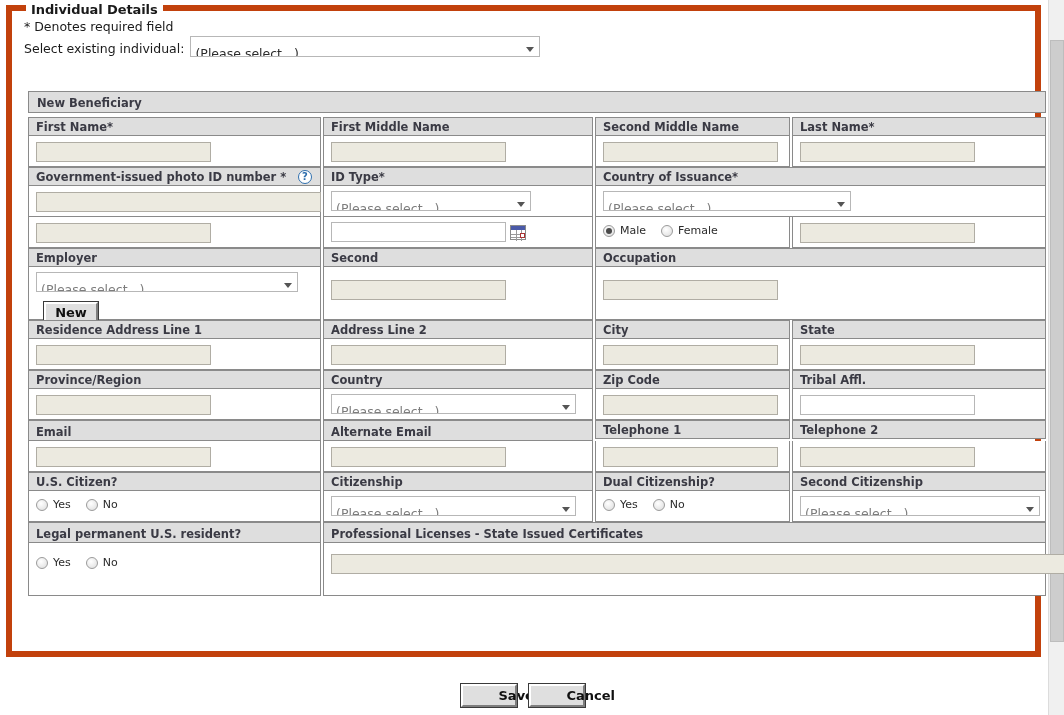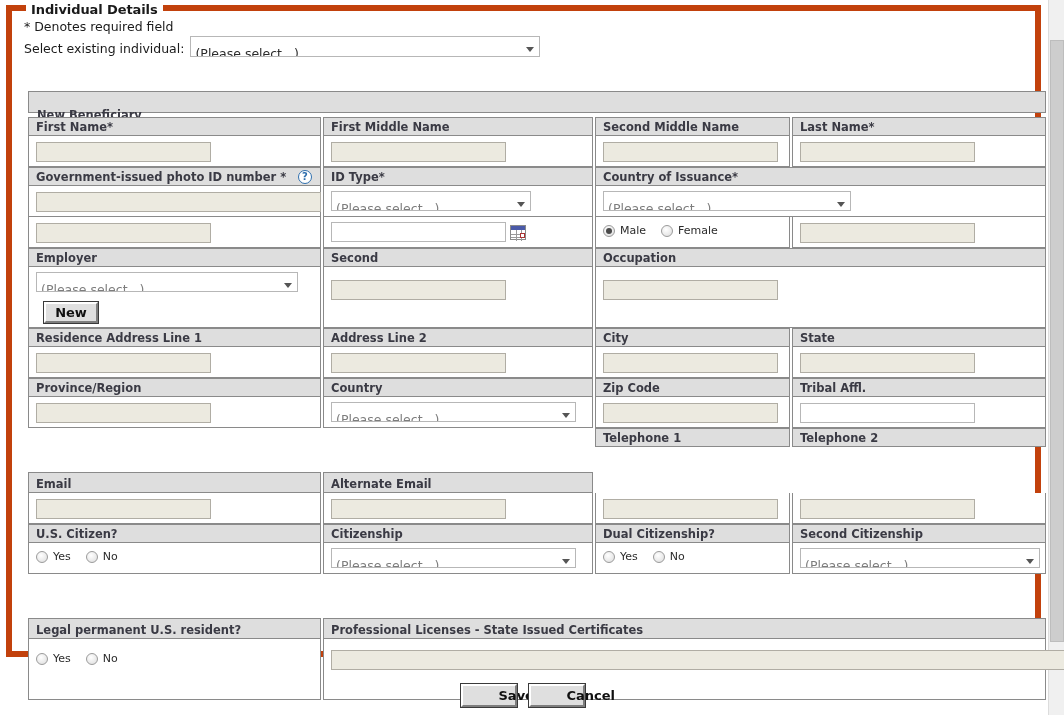--- a/index.html
+++ b/index.html
@@ -123,43 +123,43 @@
     border: 1px solid #8a8a8a;
     box-sizing: border-box;
     height: 19px;
     font-size: 11.5px;
     font-weight: bold;
     color: #3a3a44;
     padding: 2px 0 0 7px;
     white-space: nowrap;
     position: relative;
   }
-  .band.tall { height: 21px; padding-top: 4px; margin-top: 44px; }
+  .band.tall { height: 21px; padding-top: 4px; }
   .cell {
     background: #ffffff;
     border: 1px solid #8a8a8a;
     border-top: none;
     box-sizing: border-box;
     height: 31px;
     padding: 5px 0 0 7px;
     position: relative;
   }
-  .cell.tall { height: 61px; }
+  .cell.tall { height: 53px; }
   .spacer { width: 2px; background: transparent; }
 
   
   .sectionbar {
     background: #dedede;
     border: 1px solid #8a8a8a;
     box-sizing: border-box;
     height: 22px;
     font-size: 11.5px;
     font-weight: bold;
     color: #3a3a44;
-    padding: 16px 0 0 8px;
+    padding: 4px 0 0 8px;
   }
 
   
   .txt {
     box-sizing: border-box;
     border: 1px solid #b0ada4;
     background: #eceae0;
     height: 20px;
     font-family: "DejaVu Sans", "Liberation Sans", sans-serif;
     font-size: 12px;

